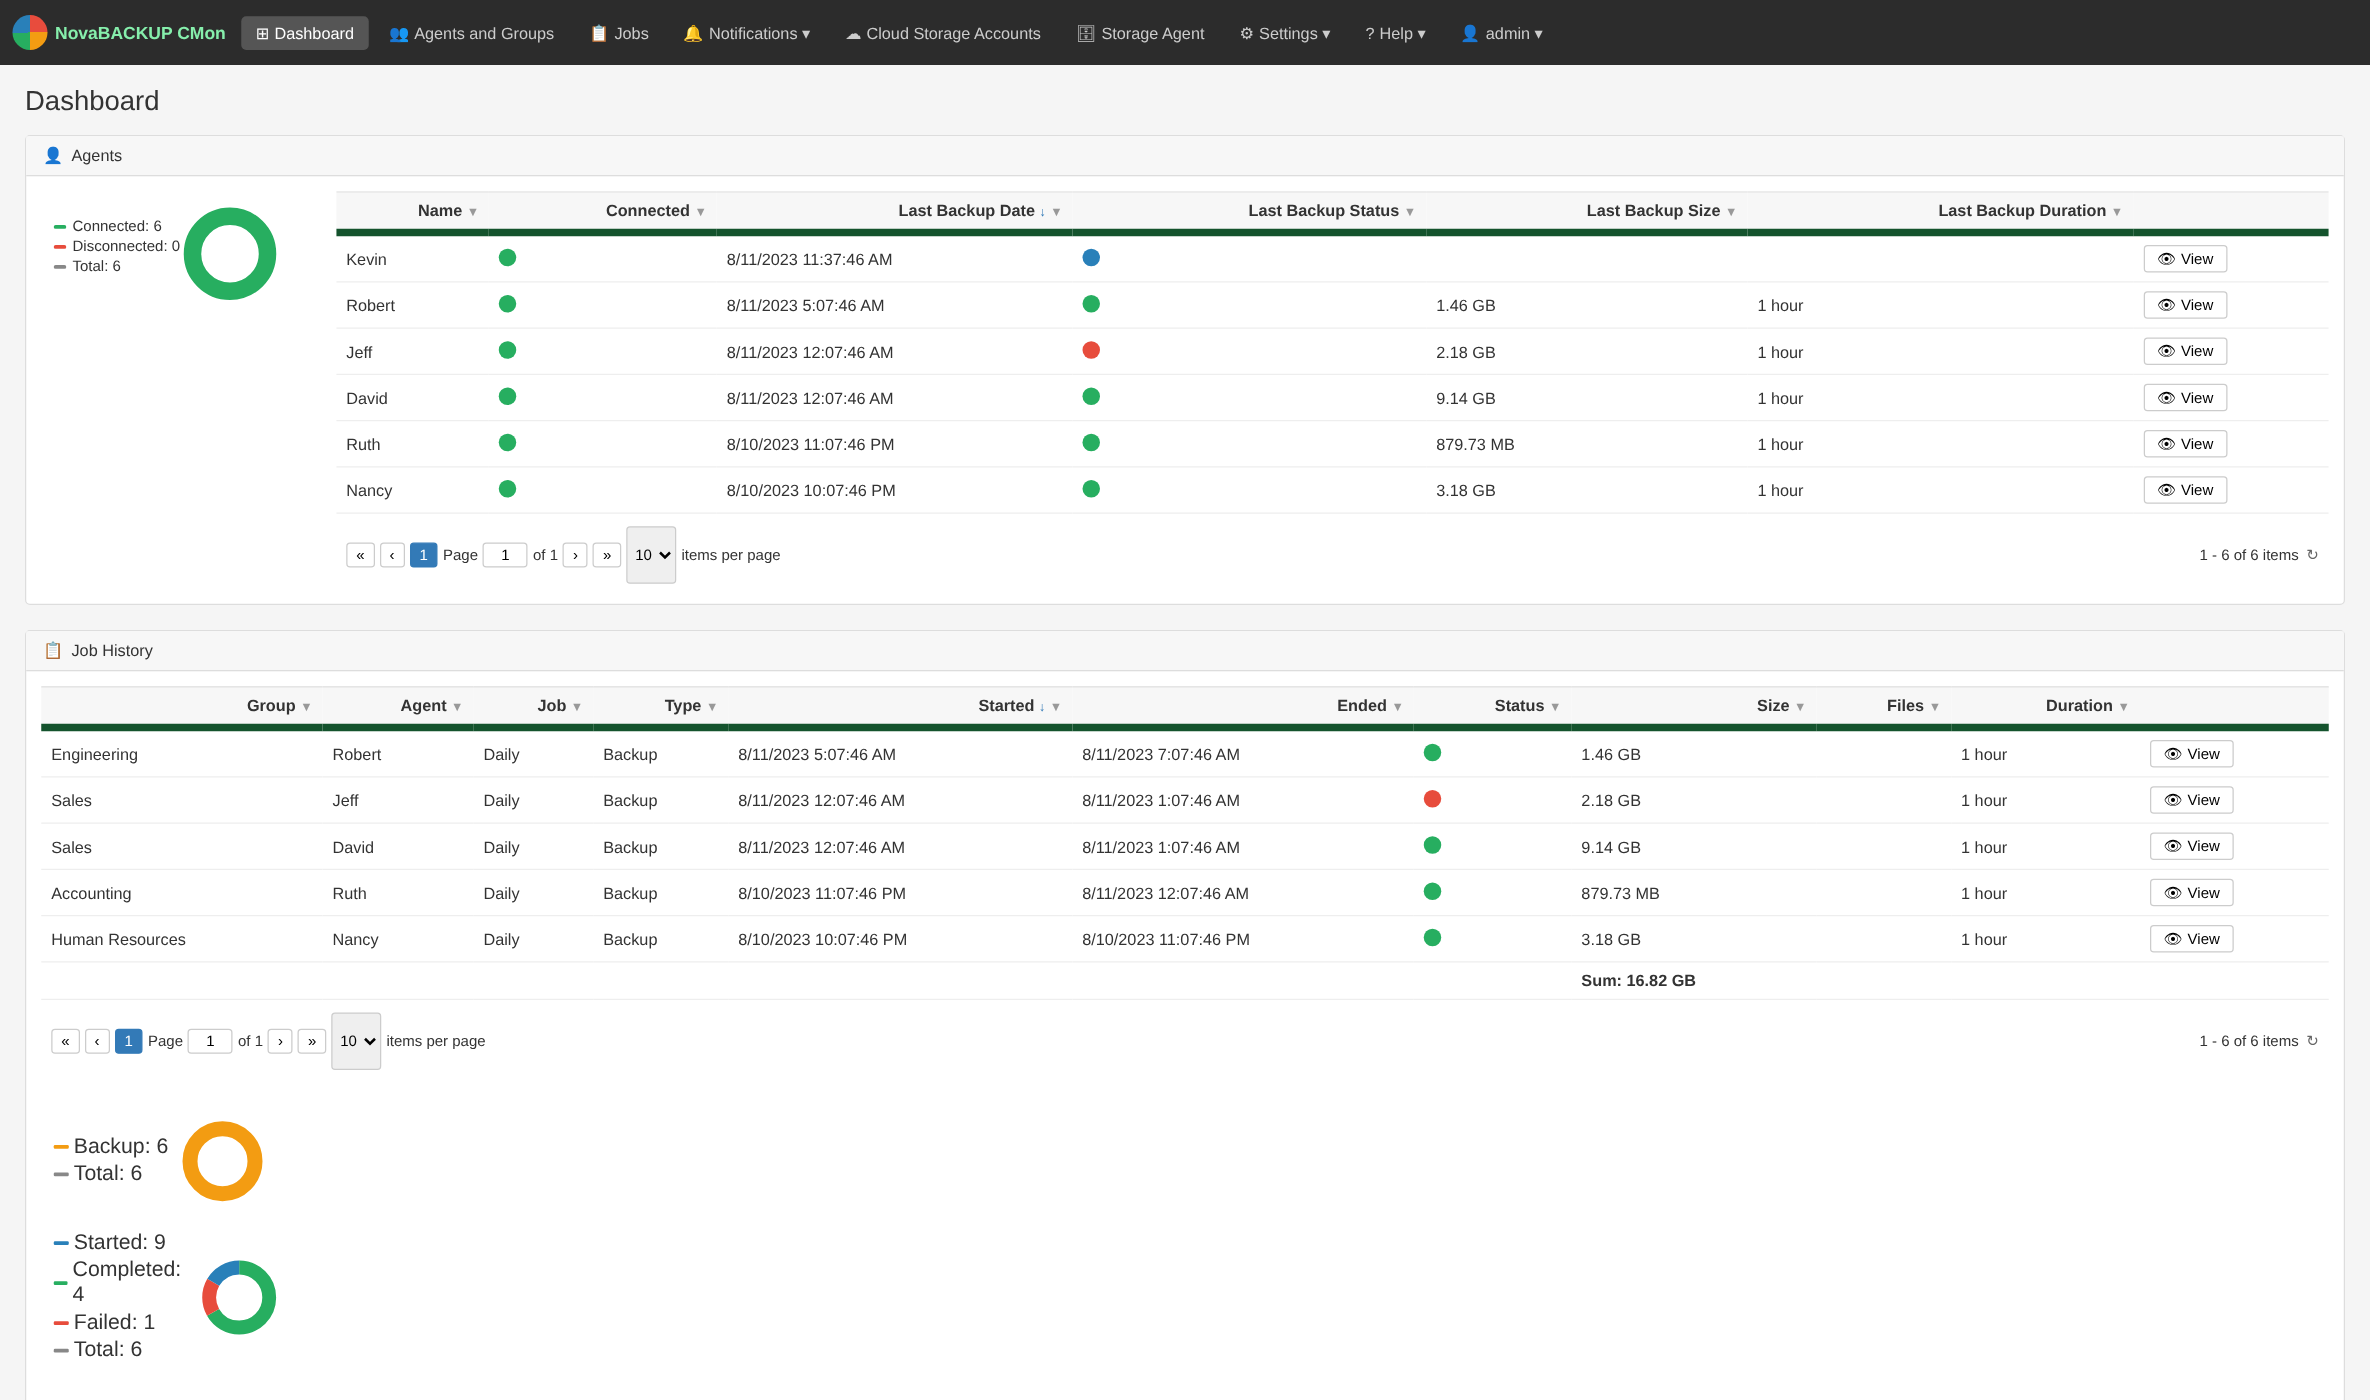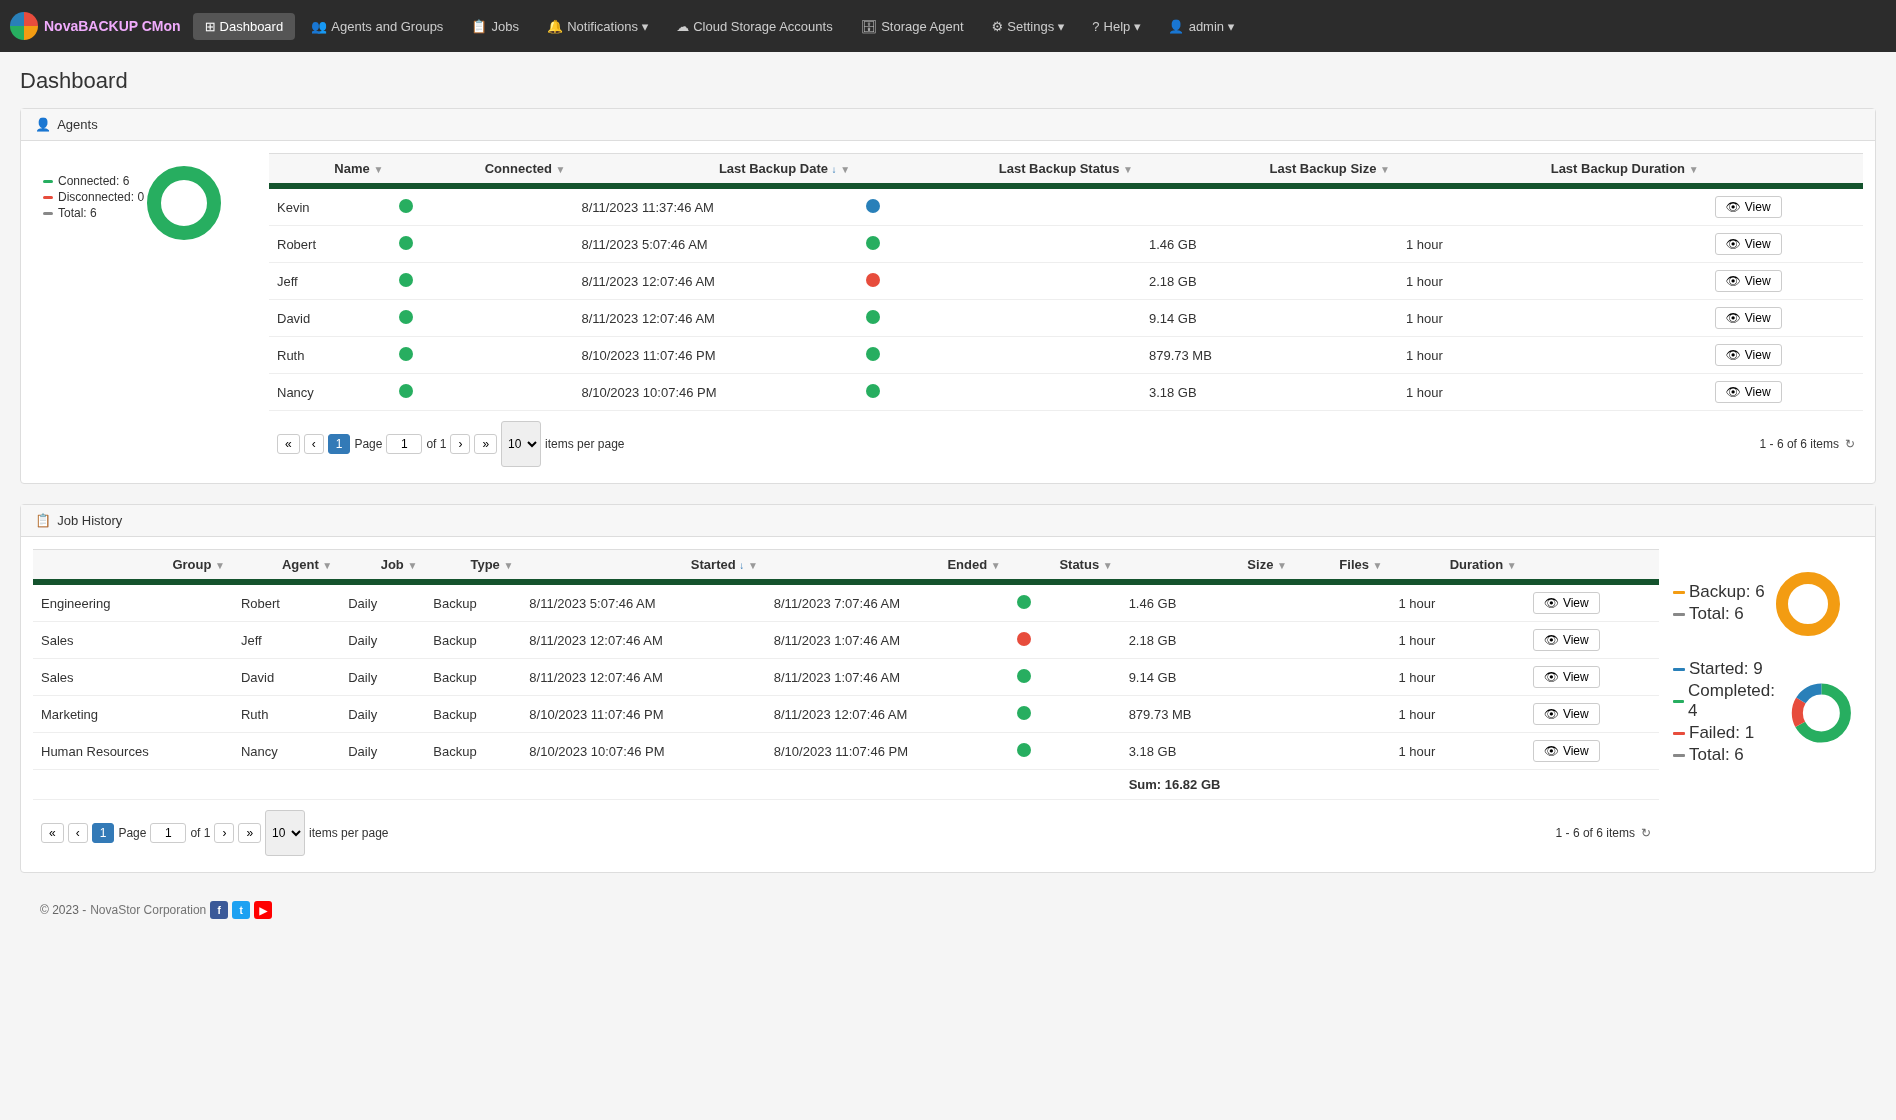--- a/index.html
+++ b/index.html
@@ -9,21 +9,21 @@
     .navbar {
       background: #2c2c2c;
       display: flex;
       align-items: center;
       height: 52px;
       padding: 0 10px;
       gap: 4px;
     }
     .navbar .brand {
       display: flex; align-items: center; gap: 6px;
-      color: #f0abfc; font-weight: bold; font-size: 14px;
+      color: #86efac; font-weight: bold; font-size: 14px;
       margin-right: 8px;
     }
     .brand-icon {
       width: 28px; height: 28px;
       background: conic-gradient(#e84c3d 0deg 90deg, #f39c12 90deg 180deg, #27ae60 180deg 270deg, #2980b9 270deg 360deg);
       border-radius: 50%;
     }
     .nav-item {
       color: #ccc; padding: 6px 12px; border-radius: 4px;
       cursor: pointer; font-size: 13px; white-space: nowrap;
@@ -114,21 +114,21 @@
     }
     .items-select {
       border: 1px solid #ccc; border-radius: 3px; padding: 14px 2px;
       font-size: 12px; cursor: pointer;
     }
     .pagination-right { margin-left: auto; display: flex; align-items: center; gap: 6px; }
     .refresh-icon { cursor: pointer; color: #666; }
 
     
     .job-bottom {
-      display: flex; gap: 4px;
+      display: flex; gap: 14px; flex-direction: column;
     }
     .job-table-wrap { flex: 1; }
     .job-charts {
       width: 200px; display: flex; flex-direction: column;
       align-items: flex-start; padding: 20px 10px;
       gap: 20px;
     }
     .chart-group { display: flex; align-items: center; gap: 8px; }
     .chart-legend { font-size: 17px; }
     .chart-legend-item { display: flex; align-items: center; gap: 4px; margin-bottom: 2px; }
@@ -414,21 +414,21 @@
     <td>9.14 GB</td>
     <td></td>
     <td>1 hour</td>
     <td>
       <button class="btn-view">
         <span>👁</span> View
       </button>
     </td>
   </tr>
                 <tr>
-    <td>Marketing</td>
+    <td>Accounting</td>
     <td>Ruth</td>
     <td>Daily</td>
     <td>Backup</td>
     <td>8/10/2023 11:07:46 PM</td>
     <td>8/11/2023 12:07:46 AM</td>
     <td><span class="status-dot dot-green"></span></td>
     <td>879.73 MB</td>
     <td></td>
     <td>1 hour</td>
     <td>

